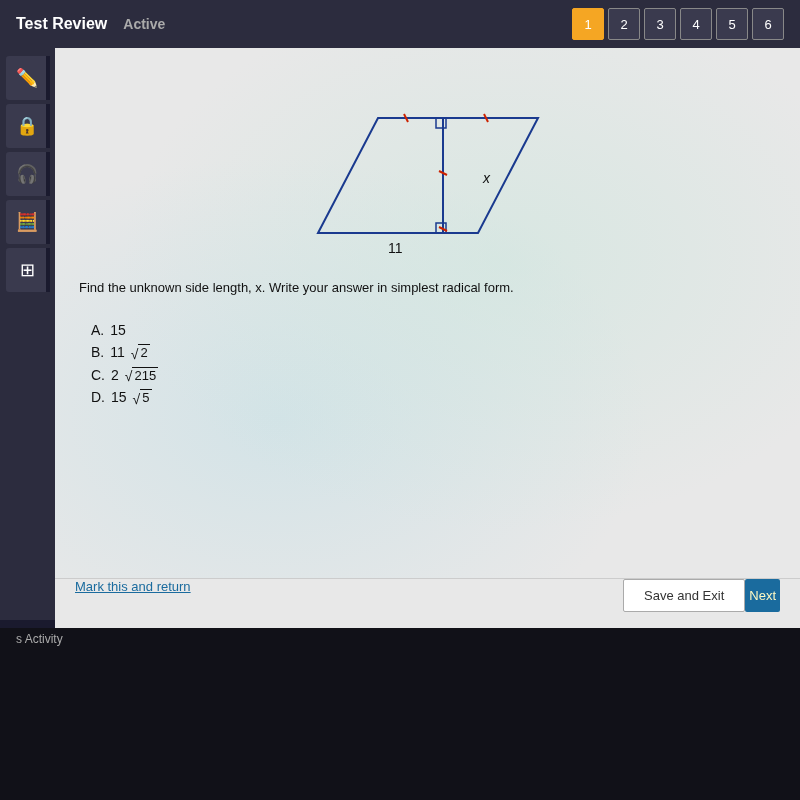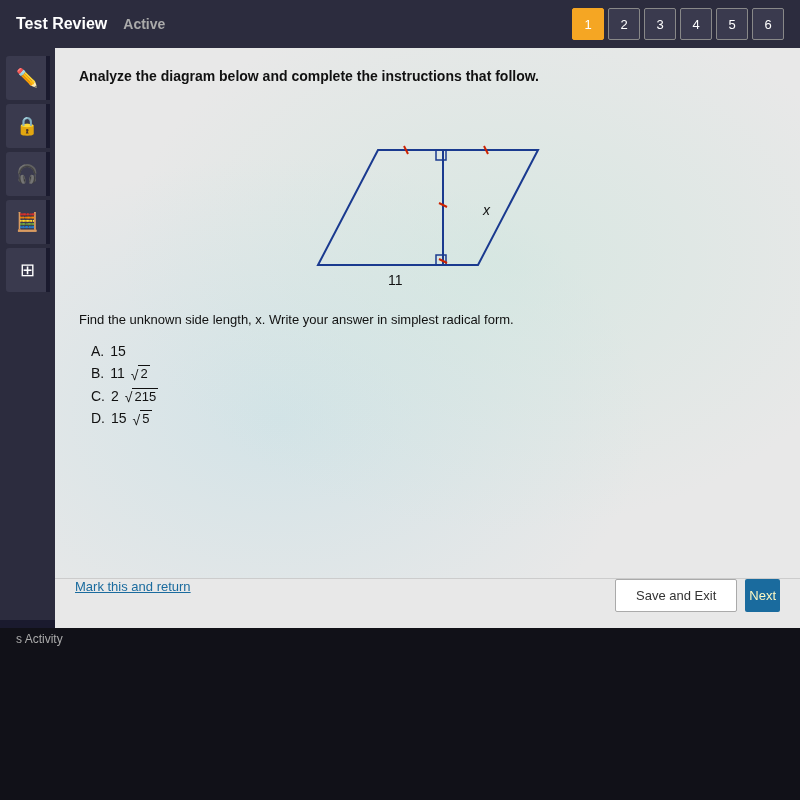--- a/index.html
+++ b/index.html
@@ -120,21 +120,21 @@
     .diagram-container {
       display: flex;
       justify-content: center;
       margin-bottom: 12px;
     }
 
     
     .answer-prompt {
       font-size: 13px;
       color: #111;
-      margin-bottom: 16px;
+      margin-bottom: 27px;
     }
     .answer-choices {
       display: flex;
       flex-direction: column;
       gap: 6px;
       margin-left: 12px;
     }
     .answer-choice {
       font-size: 14px;
       color: #111;
@@ -162,21 +162,21 @@
     }
     .mark-return-link {
       color: #1a6b9e;
       font-size: 13px;
       text-decoration: underline;
       cursor: pointer;
     }
     .action-buttons {
       margin-left: auto;
       display: flex;
-      gap: 8px;
+      gap: 0;
     }
     .btn-save {
       padding: 8px 20px;
       background: white;
       border: 1px solid #aaa;
       font-size: 13px;
       cursor: pointer;
       border-radius: 2px;
       color: #333;
     }
@@ -265,21 +265,20 @@
   </button>
   <button class="sidebar-btn">
     <span>🧮</span>
   </button>
   <button class="sidebar-btn">
     <span>⊞</span>
   </button>
 </div>
 
 <div class="main-content">
-  <div class="question-prompt">Analyze the diagram below and complete the instructions that follow.</div>
 
   <div class="diagram-container">
     <svg width="280" height="200">
 
       <polygon points="30,165 90,50 250,50 190,165" fill="none" stroke="#1a3a8f" stroke-width="2"></polygon>
 
       <line x1="155" y1="50" x2="155" y2="165" stroke="#1a3a8f" stroke-width="2"></line>
 
       <rect x="148" y="50" width="10" height="10" fill="none" stroke="#1a3a8f" stroke-width="1.5"></rect>
 

